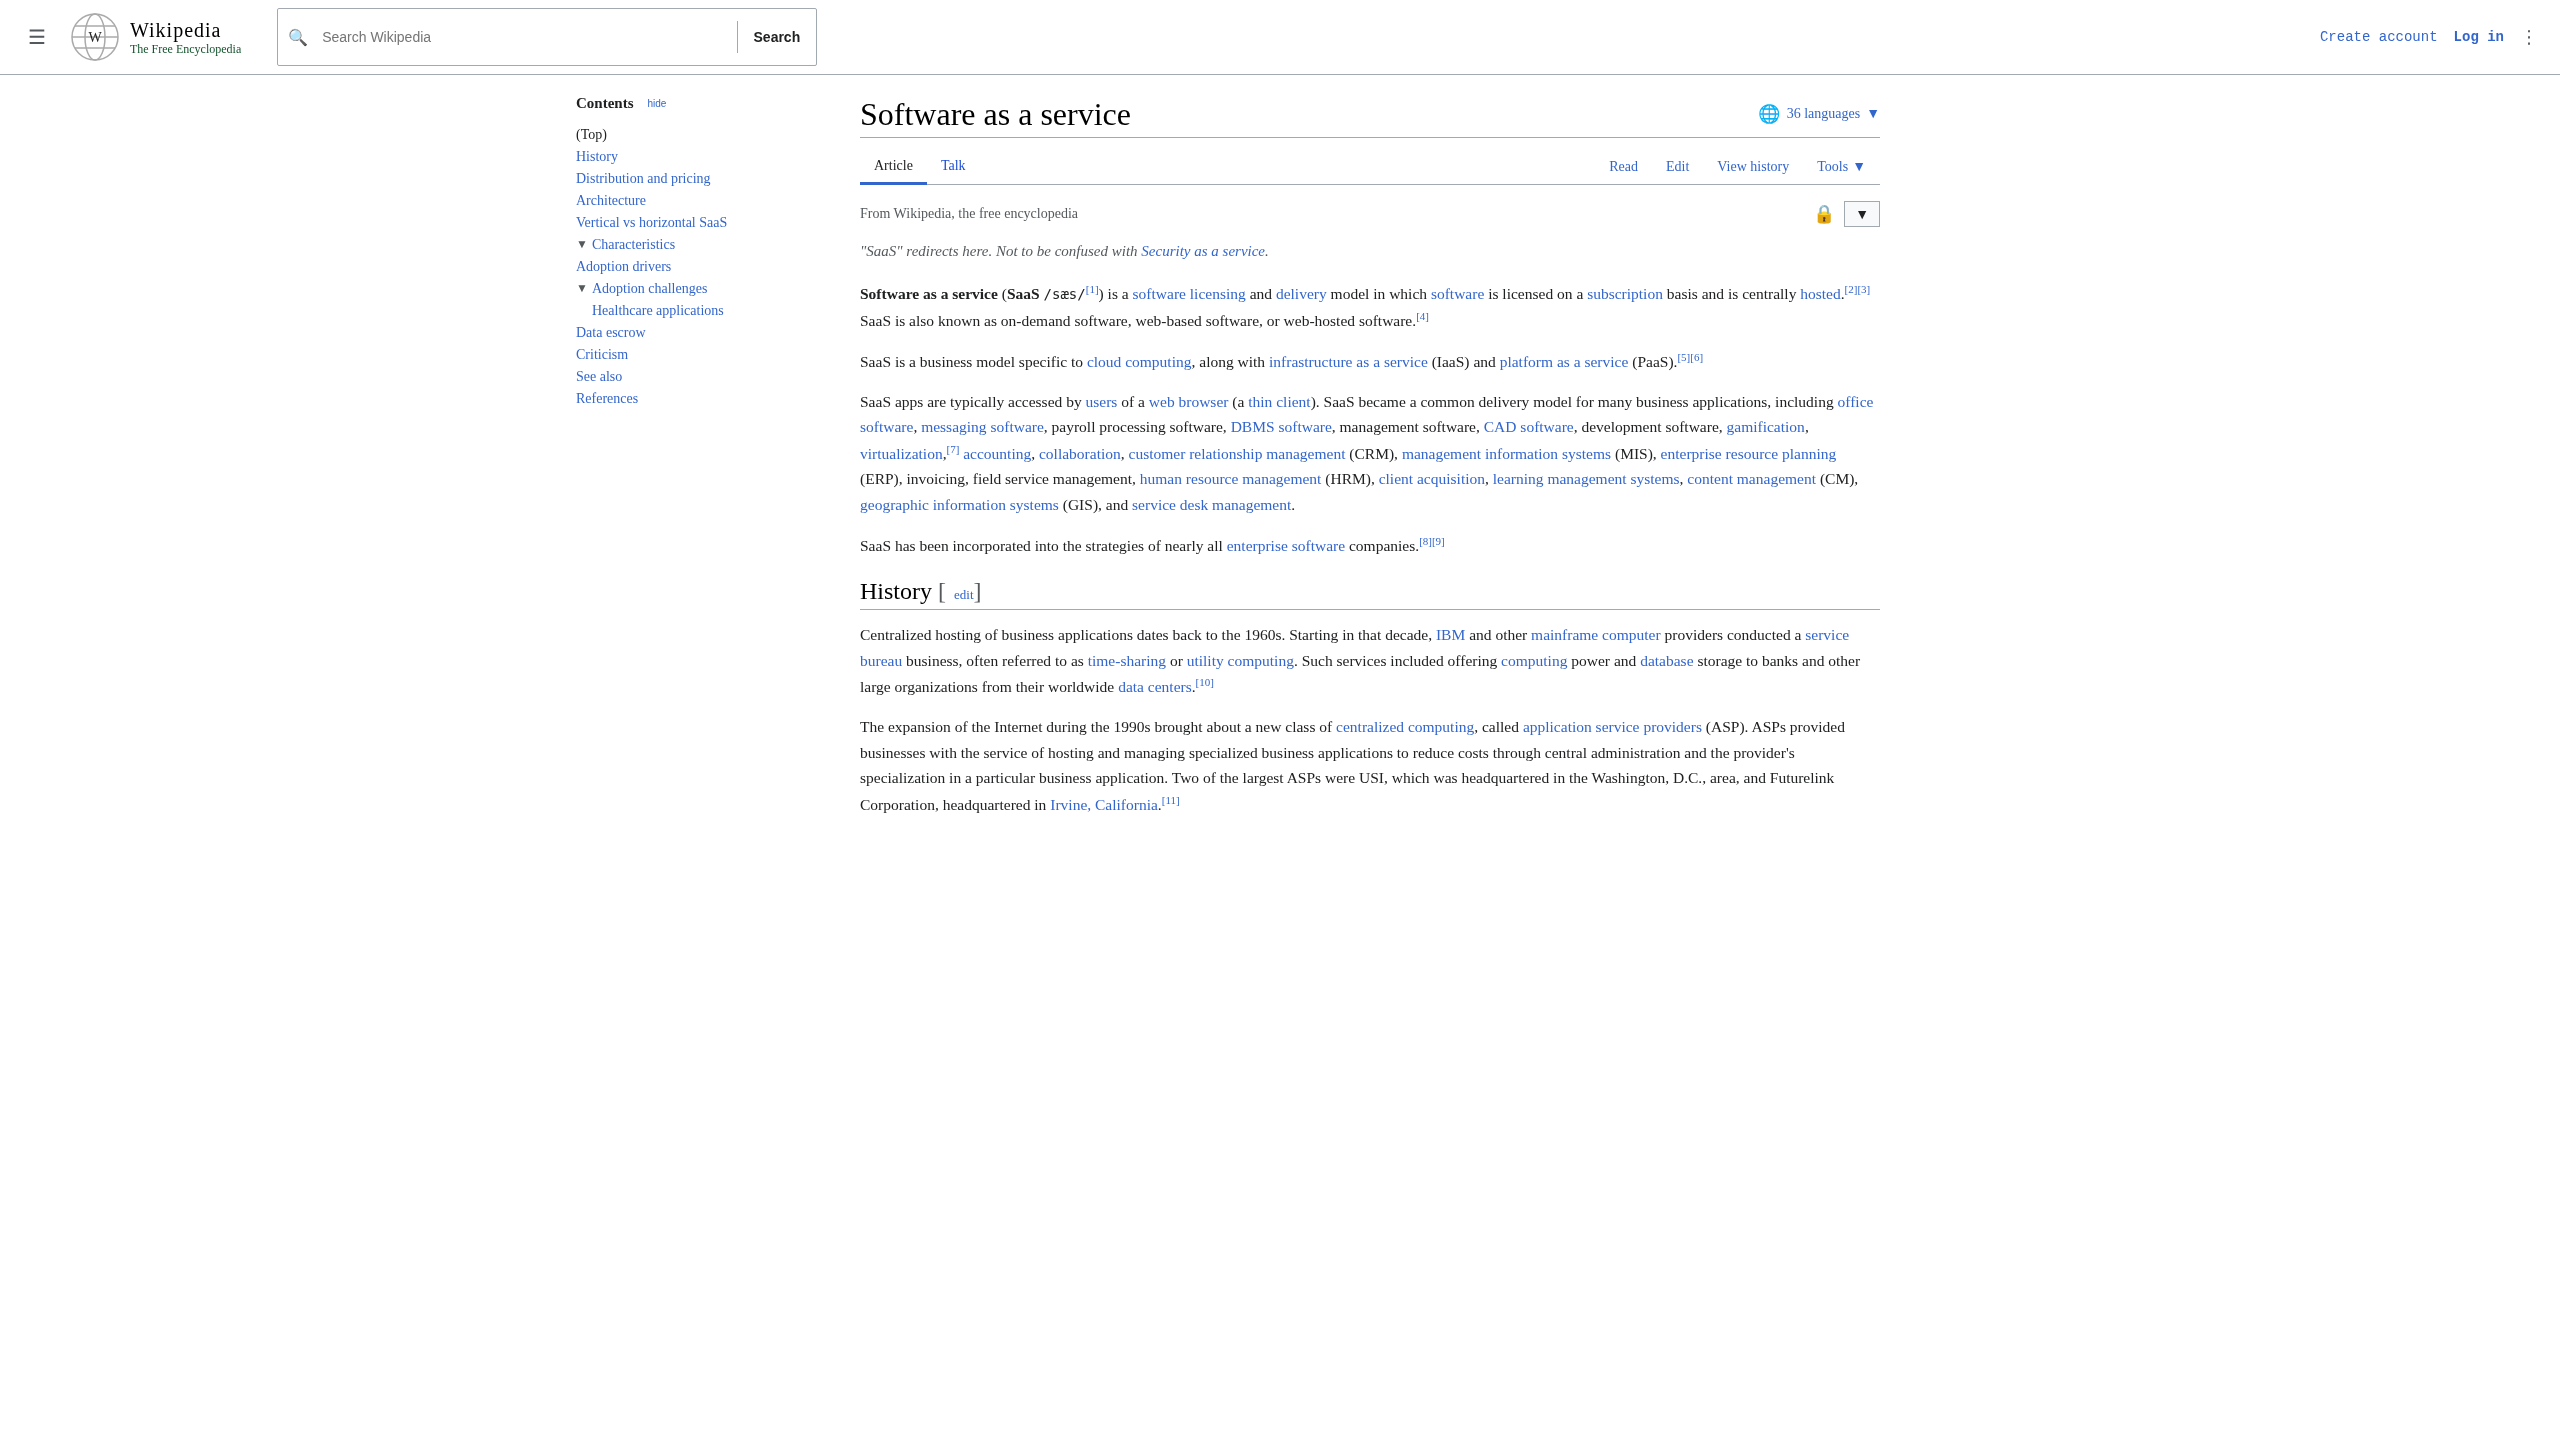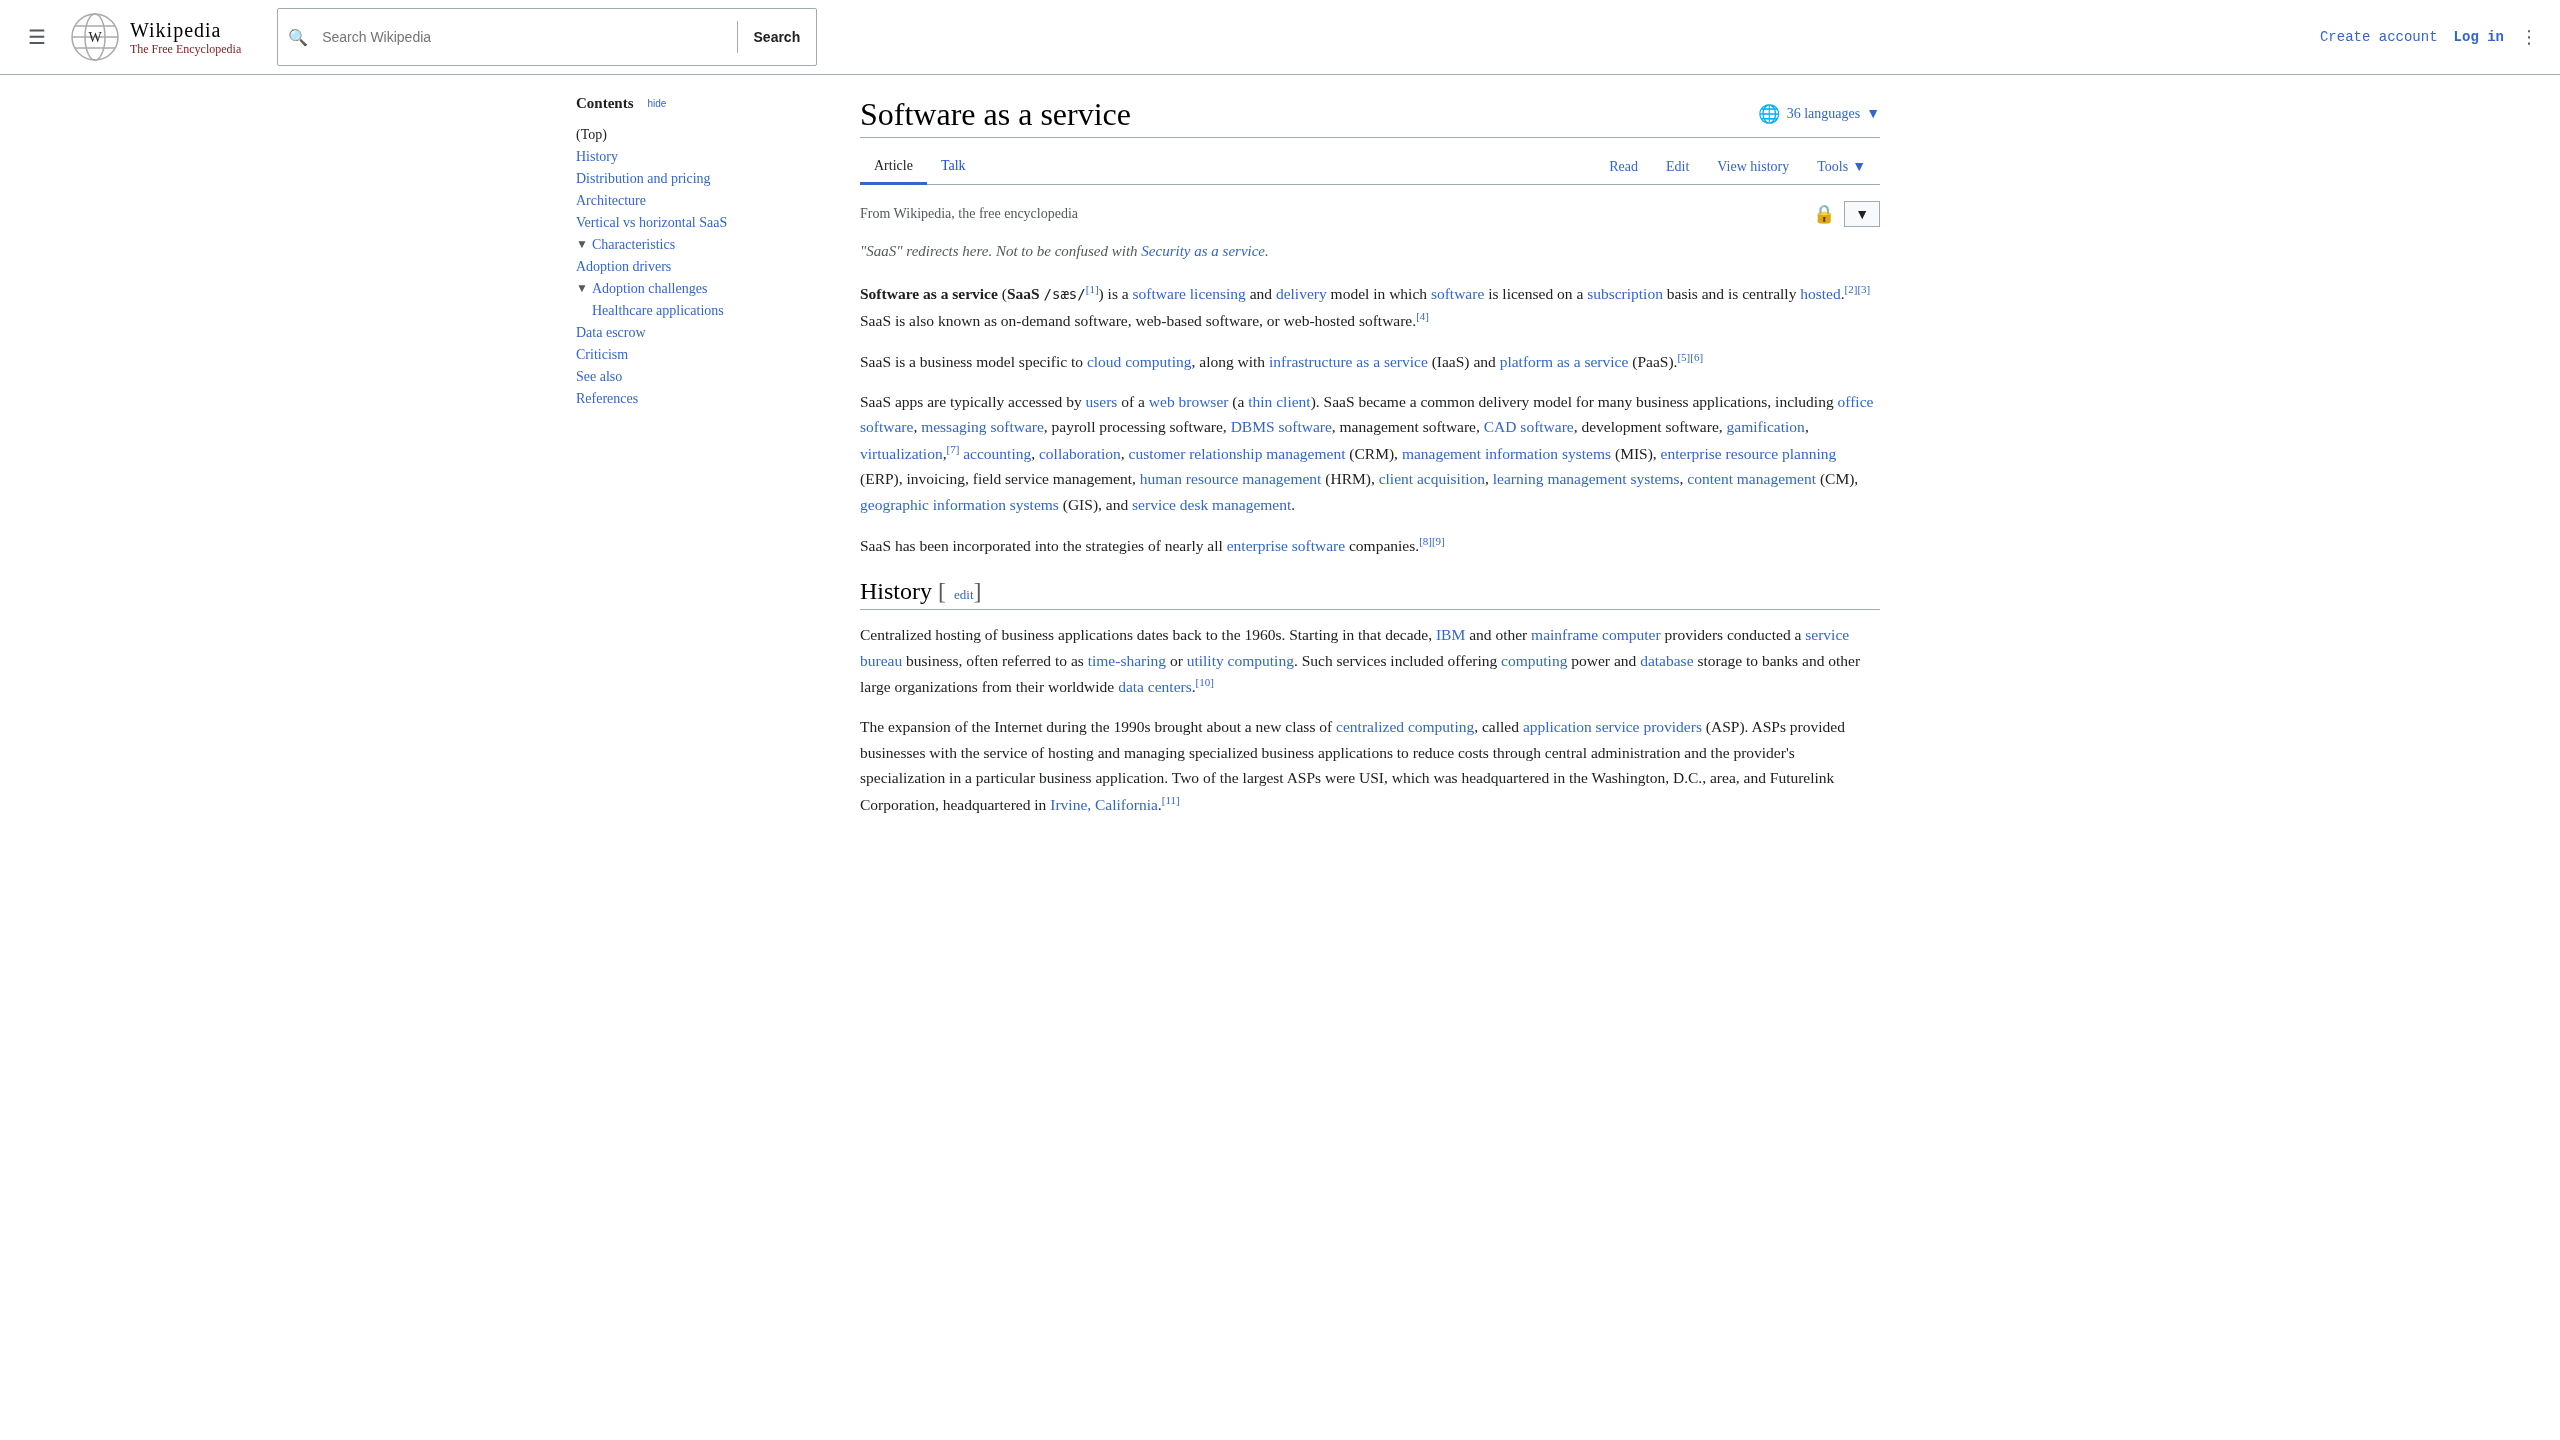--- a/index.html
+++ b/index.html
@@ -41,21 +41,21 @@
     }
     #logo-title {
       font-family: 'Linux Libertine', Georgia, serif;
       font-size: 20px;
       color: #000;
       font-weight: normal;
       letter-spacing: 1px;
     }
     #logo-subtitle {
       font-size: 12px;
-      color: #7f1d1d;
+      color: #14532d;
     }
     #search-form {
       display: flex;
       align-items: center;
       border: 1px solid #a2a9b1;
       border-radius: 2px;
       overflow: hidden;
       flex: 1;
       max-width: 540px;
       margin-left: 20px;

